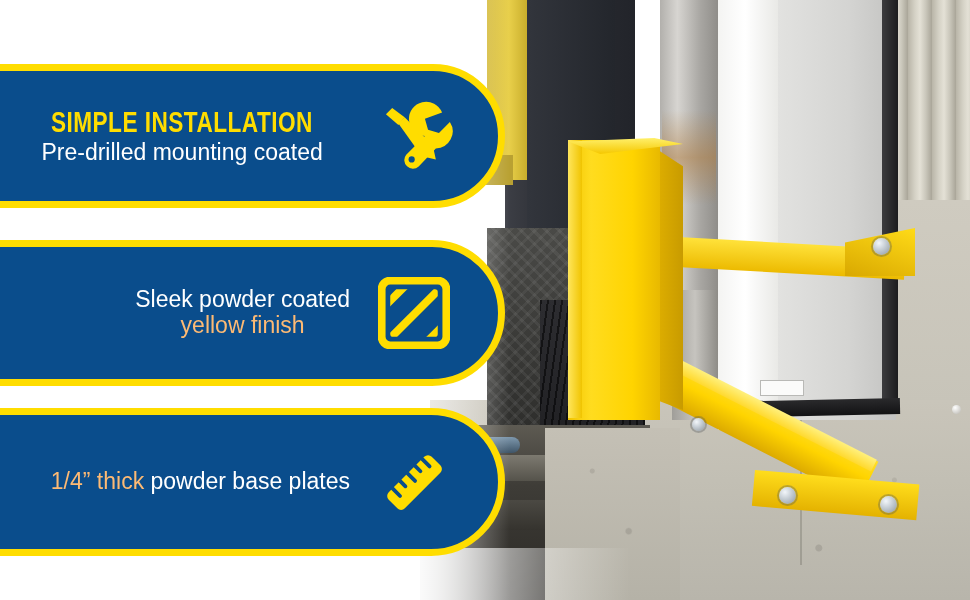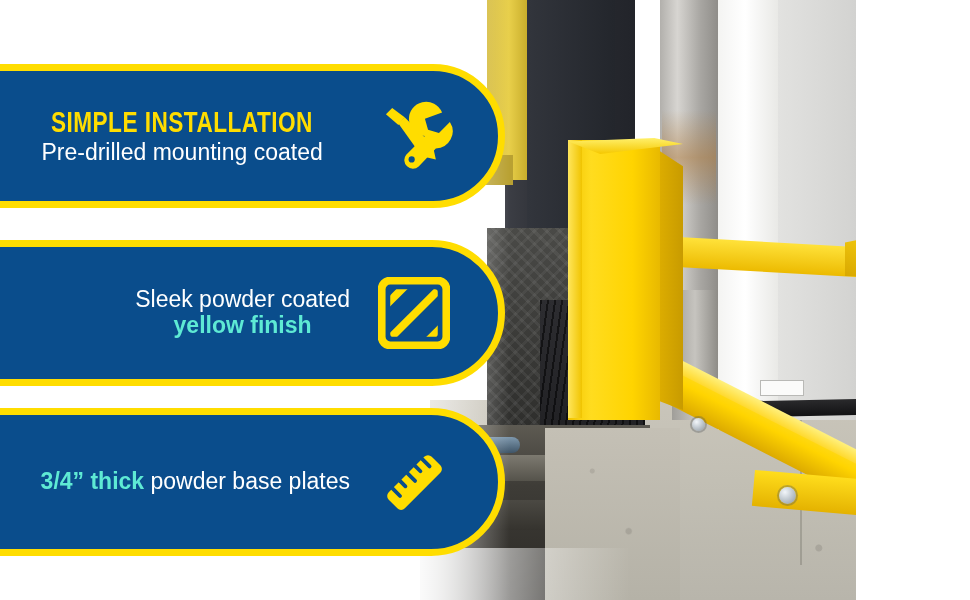--- a/index.html
+++ b/index.html
@@ -2,21 +2,21 @@
 <html><head>
 <meta charset="utf-8">
 <style>
   html, body {
     margin: 0;
     padding: 0;
     background: #ffffff;
   }
   #stage {
     position: relative;
-    width: 856px;
+    width: 970px;
     height: 600px;
     overflow: hidden;
     background: #ffffff;
     font-family: "Liberation Sans", sans-serif;
     -webkit-font-smoothing: antialiased;
   }
 
   
   #photo {
     position: absolute;
@@ -266,21 +266,21 @@
     font-weight: normal;
     white-space: nowrap;
     margin-top: 2px;
   }
   .b-line {
     display: block;
     color: #ffffff;
     font-size: 23px;
     white-space: nowrap;
   }
-  .b-strong { color: #5eead4; font-weight: bold; }
+  .b-strong { color: #fdba74; font-weight: normal; }
   .b-white-strong { color: #ffffff; }
   .icon-box {
     width: 84px;
     height: 84px;
     flex: 0 0 84px;
     display: flex;
     align-items: center;
     justify-content: center;
   }
   #banner-1 { top: 64px;  height: 144px; }
@@ -378,21 +378,21 @@
           <line x1="-10" y1="60" x2="60" y2="-10"></line>
           <line x1="6" y1="96" x2="96" y2="6"></line>
           <line x1="46" y1="112" x2="118" y2="40"></line>
         </g>
       </svg>
     </div>
   </div>
 
   <div class="banner" id="banner-3">
     <div class="banner-text">
-      <span class="b-line"><span class="b-strong">3/4” thick</span><span class="b-white-strong"> powder base plates</span></span>
+      <span class="b-line"><span class="b-strong">1/4” thick</span><span class="b-white-strong"> powder base plates</span></span>
     </div>
     <div class="icon-box">
       <svg width="76" height="76" viewBox="0 0 100 100">
         <g transform="rotate(-45 50 50)">
           <rect x="10" y="36" width="80" height="30" rx="7" fill="#ffdd00"></rect>
           <g stroke="#0a4d8c" stroke-width="5" stroke-linecap="round">
             <line x1="24" y1="36" x2="24" y2="50"></line>
             <line x1="38" y1="36" x2="38" y2="46"></line>
             <line x1="52" y1="36" x2="52" y2="50"></line>
             <line x1="66" y1="36" x2="66" y2="46"></line>

